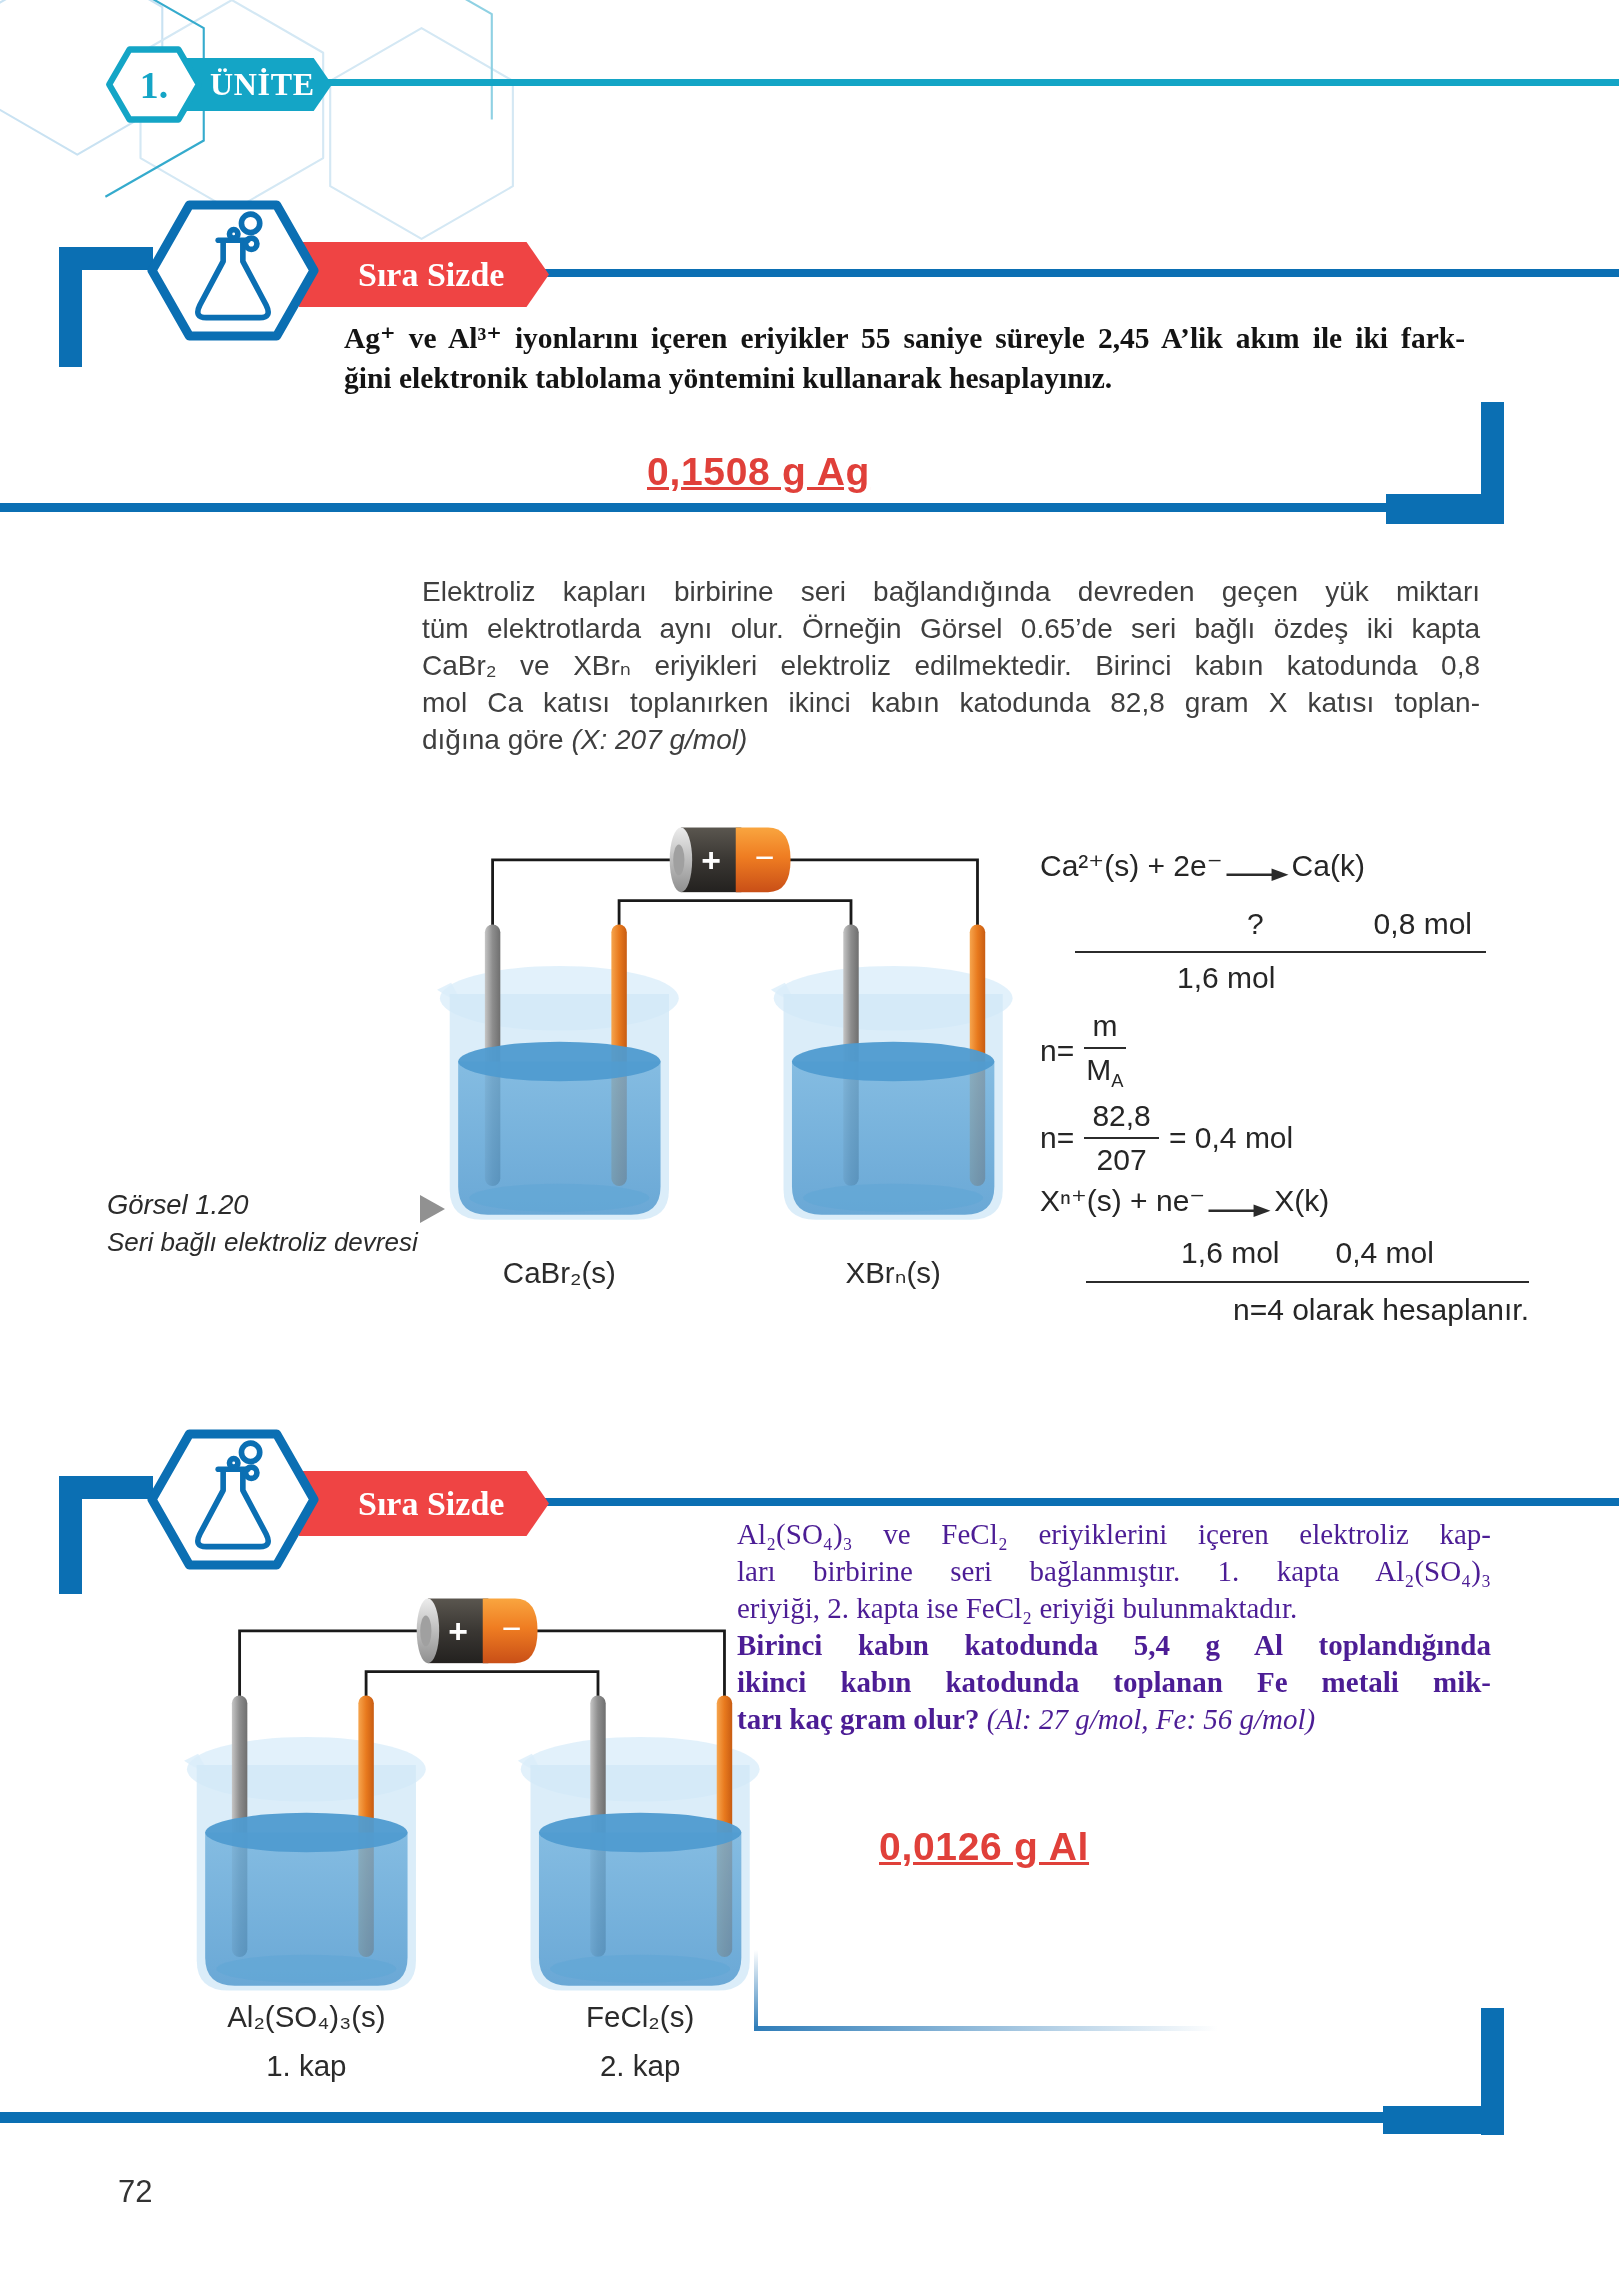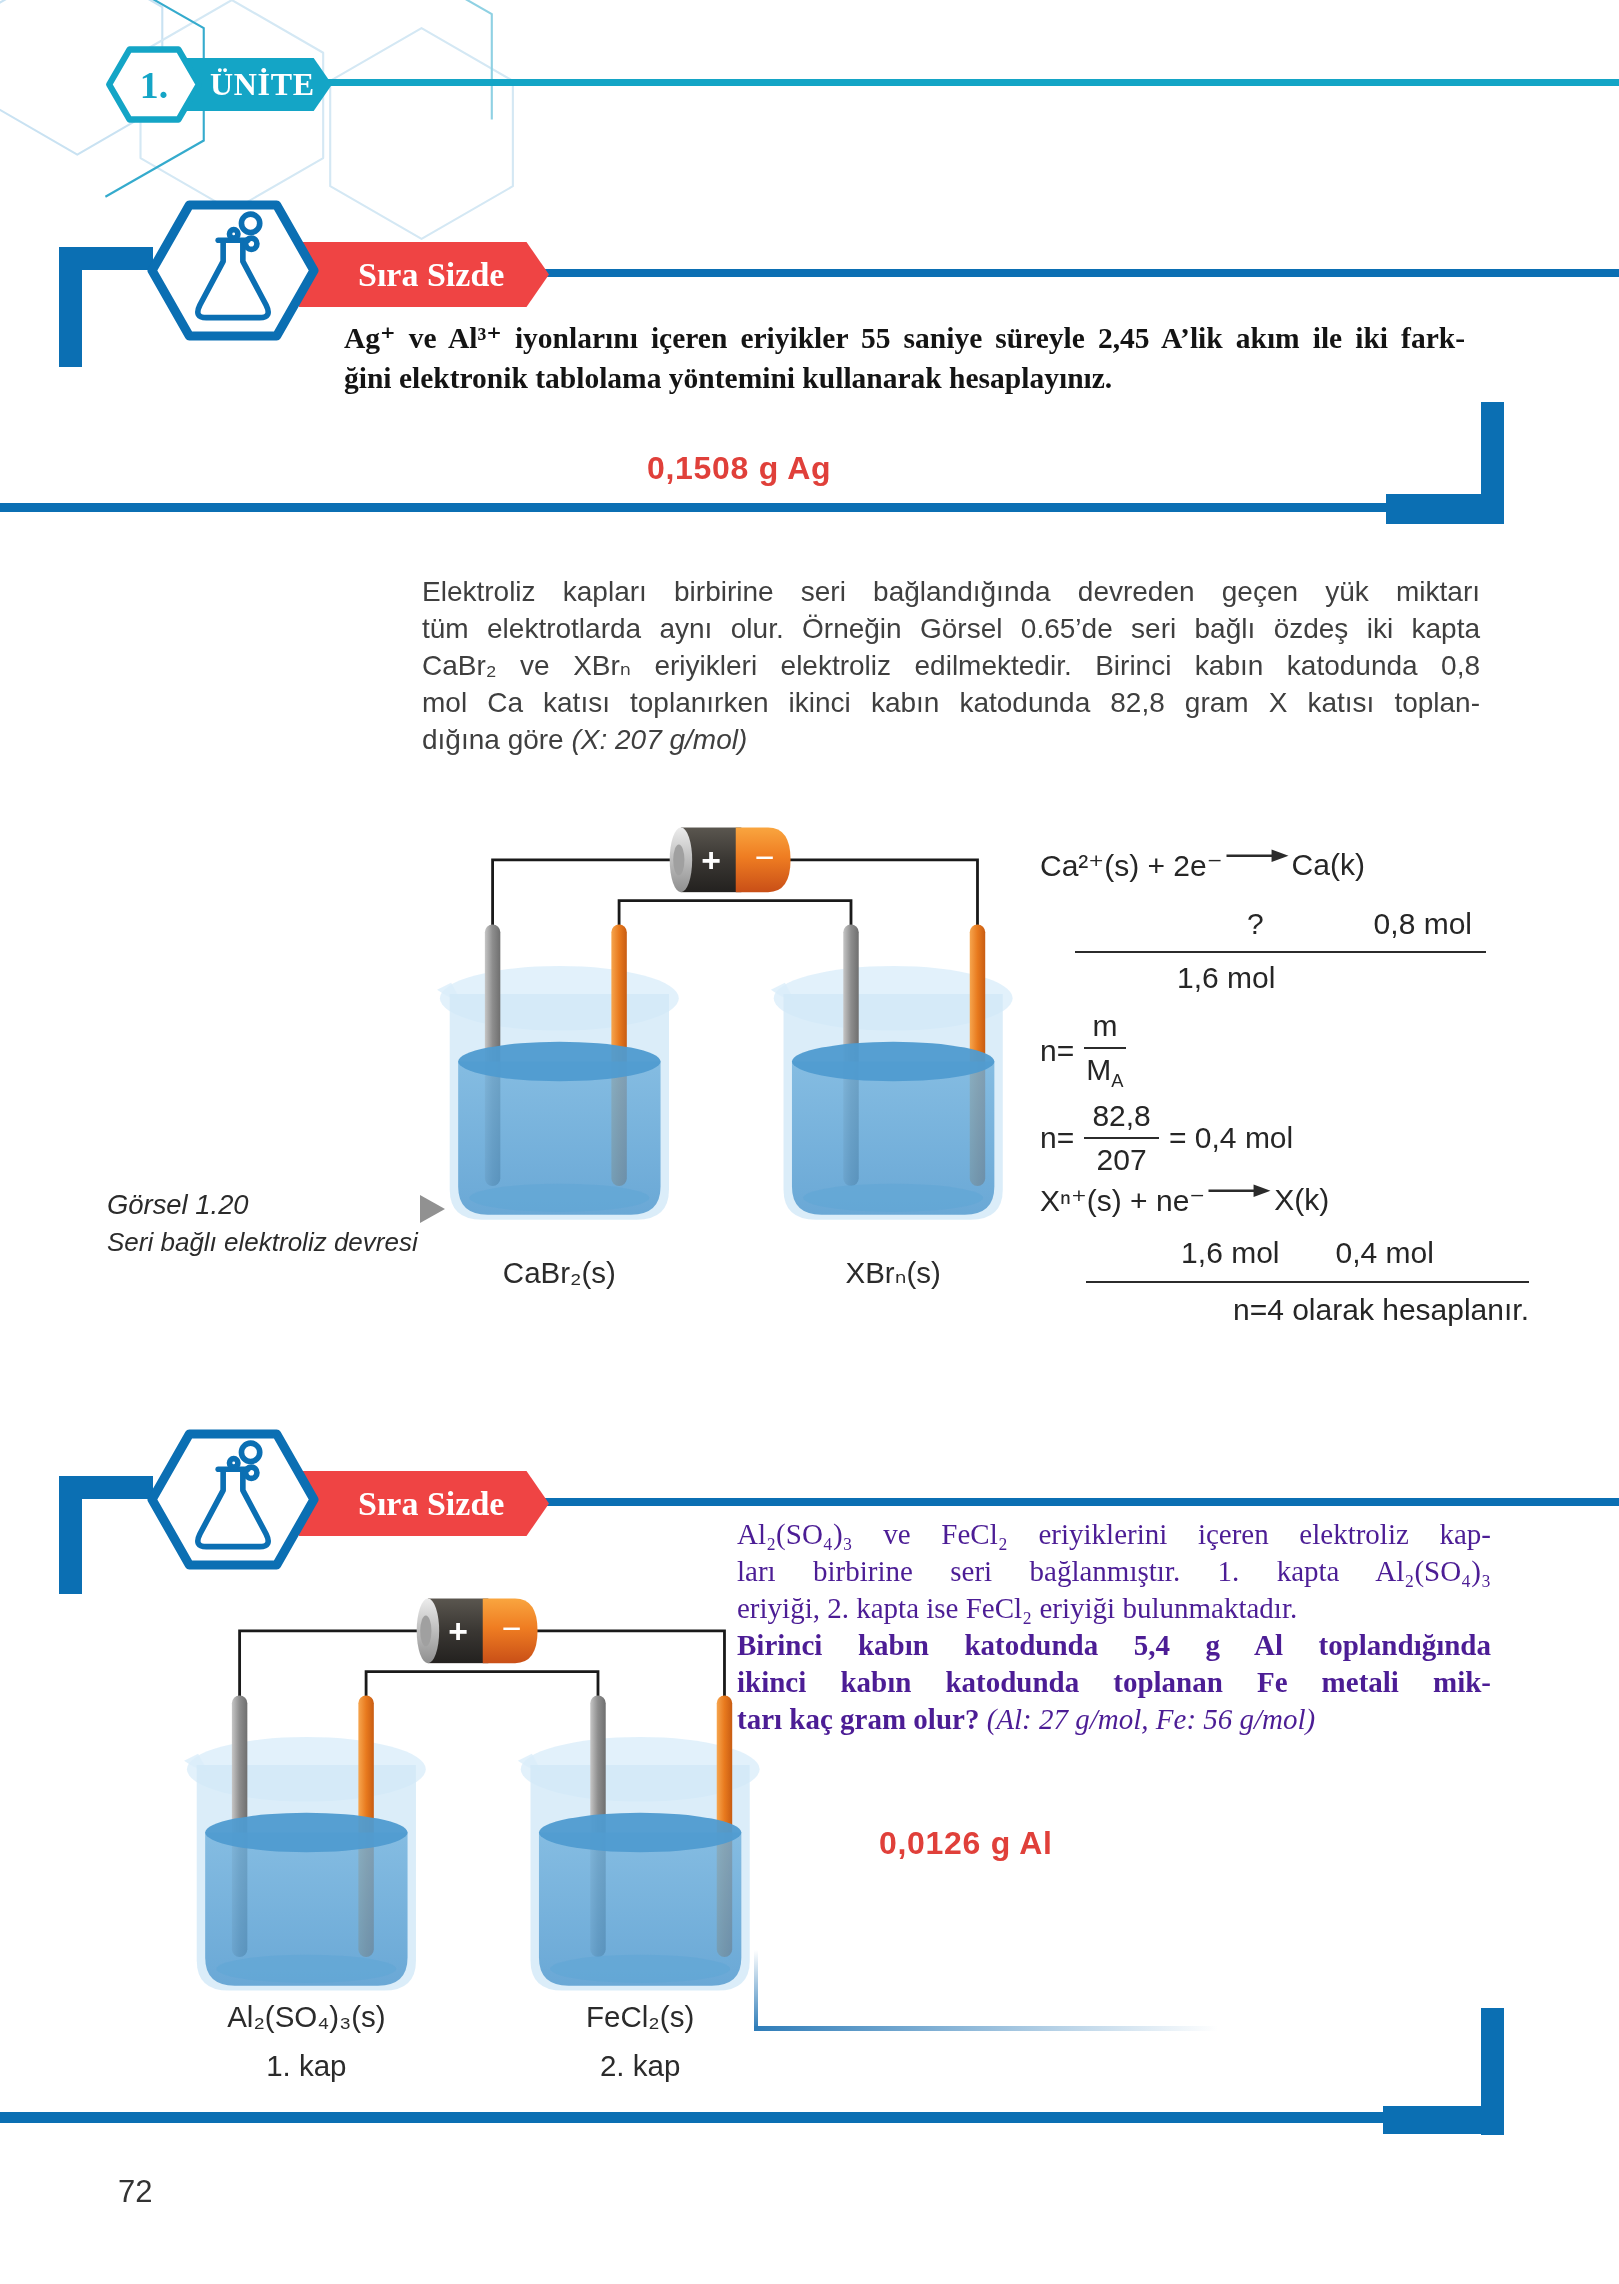--- a/index.html
+++ b/index.html
@@ -15,24 +15,24 @@
   .banner .btxt{color:#fff;font-family:"Liberation Serif","DejaVu Serif",serif;font-weight:bold;}
   .unit-banner{position:absolute;background:#14a5c6;display:flex;align-items:center;
           clip-path:polygon(0 0,calc(100% - 18.3px) 0,100% 50%,calc(100% - 18.3px) 100%,0 100%);z-index:1;}
   
   .prob1{position:absolute;left:344px;top:318px;width:1121px;font-weight:bold;
          font-size:29.5px;line-height:40px;color:#141414;}
   .para{position:absolute;left:422px;top:573px;width:1058px;font-size:28px;line-height:37px;color:#3f3f3f;}
   .prob2{position:absolute;left:737px;top:1516px;width:754px;font-size:29px;line-height:37px;color:#4c1d95;}
   .jl{text-align:justify;text-align-last:justify;}
   .ll{text-align:left;}
-  .answer{position:absolute;font-size:32px;font-weight:bold;color:#e0403a;letter-spacing:0.7px;}
+  .answer{position:absolute;font-size:39px;font-weight:bold;color:#e0403a;letter-spacing:0.7px;text-decoration:underline;}
   
   .calc{position:absolute;left:1033px;top:837px;width:534px;height:492px;font-size:30px;color:#262626;}
-  .eq{position:absolute;display:flex;align-items:flex-start;gap:2px;}
+  .eq{position:absolute;display:flex;align-items:flex-end;gap:2px;}
   .ratio1{position:absolute;left:42px;top:70px;width:411px;}
   .ratio1 .rtop{display:flex;justify-content:space-between;padding:0 14px 9.8px 172px;border-bottom:2.5px solid #2b2b2b;}
   .ratio1 .runder{padding:8.4px 0 0 102px;}
   .fracrow{position:absolute;display:flex;align-items:center;gap:9.8px;}
   .frac{display:inline-flex;flex-direction:column;align-items:center;}
   .frac .ftop{padding:0 8.4px 4.2px;border-bottom:2.5px solid #2b2b2b;}
   .frac .fbot{padding-top:4.2px;}
   .frac sub{font-size:18.3px;}
   .ratio2{position:absolute;left:53px;top:399px;width:443px;}
   .ratio2 .rtop{display:flex;justify-content:center;gap:56px;padding-bottom:11.2px;border-bottom:2.5px solid #2b2b2b;}

